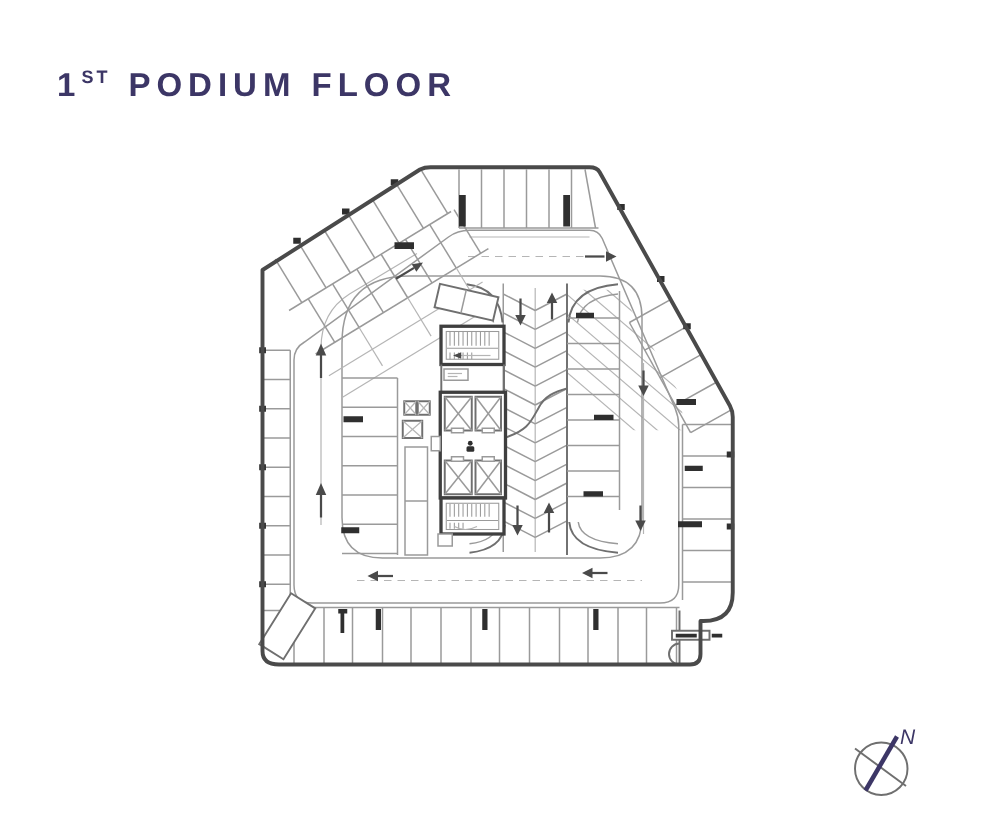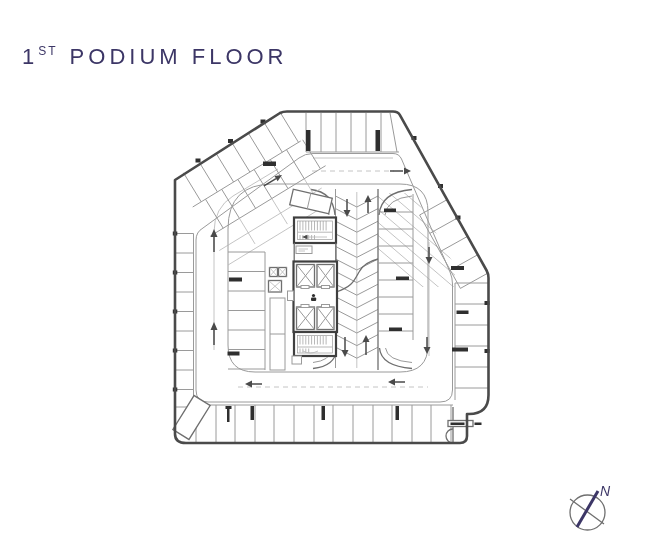--- a/index.html
+++ b/index.html
@@ -2,22 +2,22 @@
 <html style="--title: #3c3666; --outline: #4a4a4a; --line_medium: #6f6f6f; --line_light: #9a9a9a; --line_faint: #b5b5b5; --fill_dark: #2f2f2f; --background: #ffffff;"><head>
 <meta charset="utf-8">
 <style>
   :root{
     --title:#3c3666; --outline:#4a4a4a; --line_medium:#6f6f6f;
     --line_light:#9a9a9a; --line_faint:#b5b5b5; --fill_dark:#2f2f2f; --background:#ffffff;
   }
   html,body{margin:0;padding:0;}
   body{width:660px;height:556px;background:var(--background);position:relative;
        font-family:"Liberation Sans",sans-serif;overflow:hidden;}
-  .title{position:absolute;left:22px;top:44px;color:var(--title);
-         font-size:22px;font-weight:400;letter-spacing:4px;white-space:nowrap;}
+  .title{position:absolute;left:38px;top:44px;color:var(--title);
+         font-size:22px;font-weight:700;letter-spacing:4px;white-space:nowrap;}
   .title sup{font-size:12px;letter-spacing:2px;position:relative;top:-1px;margin-right:12px;}
   svg{position:absolute;left:0;top:0;}
   .s-heavy{stroke:var(--outline);stroke-width:2.6;fill:none;stroke-linejoin:round;}
   .s-wall{stroke:#3f3f3f;stroke-width:2.2;fill:#ffffff;}
   .s-med{stroke:var(--line_medium);stroke-width:1.3;fill:none;}
   .s-thin{stroke:var(--line_light);stroke-width:1;fill:none;}
   .s-xthin{stroke:var(--line_light);stroke-width:0.7;fill:none;}
   .s-faint{stroke:var(--line_faint);stroke-width:0.8;fill:none;}
   .dashed{stroke-dasharray:5 4;}
   .f-dark{fill:var(--fill_dark);stroke:none;}

